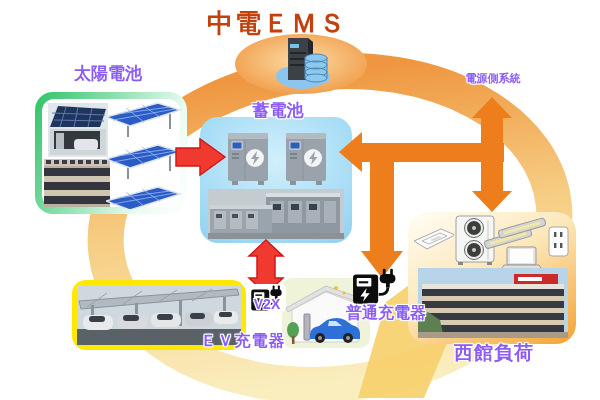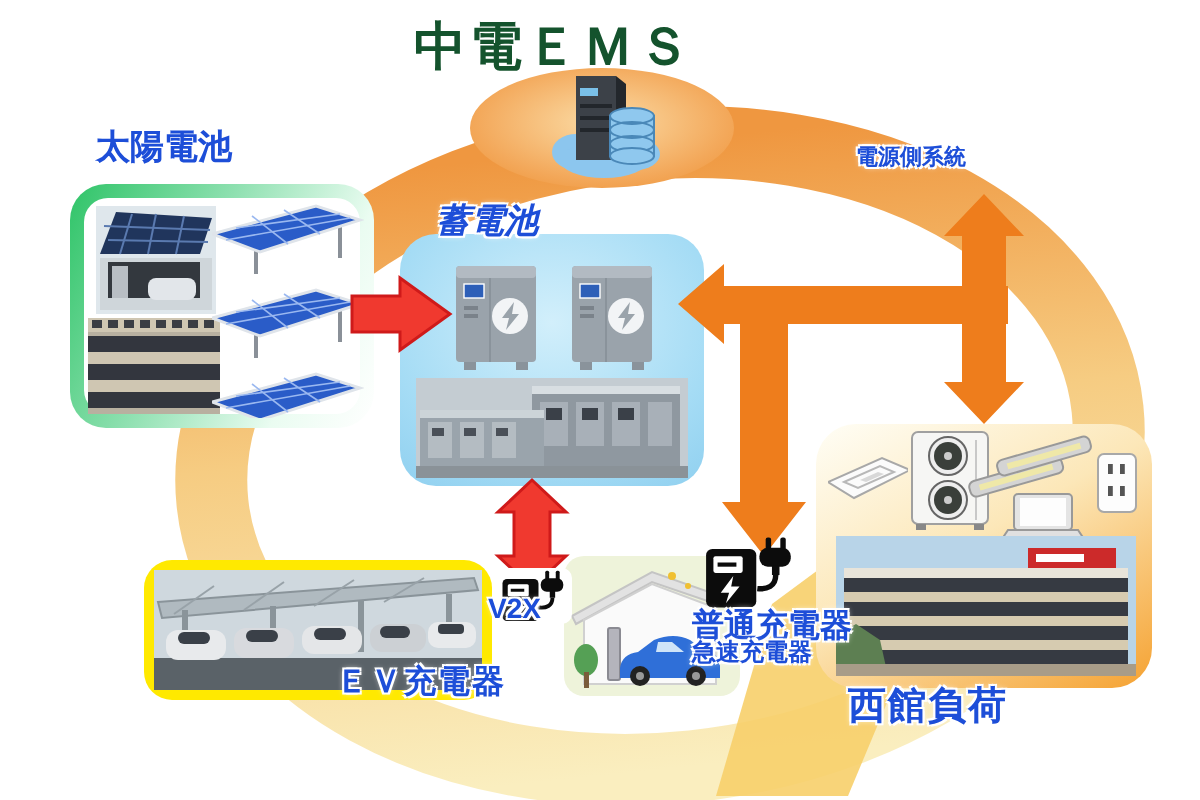--- a/index.html
+++ b/index.html
@@ -1,37 +1,37 @@
 <!DOCTYPE html>
 <html><head>
 <meta charset="utf-8">
 <style>
   html,body{margin:0;padding:0;}
   body{font-family:"Liberation Sans","DejaVu Sans",sans-serif;background:#fff;}
   #stage{position:relative;width:600px;height:400px;background:#fff;overflow:hidden;}
   .abs{position:absolute;}
-  .lbl{position:absolute;font-weight:bold;color:#1d4ed8;text-align:left;
+  .lbl{position:absolute;font-weight:bold;color:#8b5cf6;text-align:center;
        text-shadow:-1px -1px 0 #fff,1px -1px 0 #fff,-1px 1px 0 #fff,1px 1px 0 #fff,0 0 3px #fff;}
   #title{left:152px;top:6px;width:250px;text-align:center;font-size:26px;font-weight:bold;
-         letter-spacing:2px;color:#14532d;text-shadow:none;}
+         letter-spacing:2px;color:#c2410c;text-shadow:none;}
   .z1{z-index:1}.z2{z-index:2}.z3{z-index:3}.z4{z-index:4}
   
   #solar-block{left:35px;top:92px;width:152px;height:122px;border-radius:18px;
     background:linear-gradient(115deg,#2fc468 0%,#8ee0b0 40%,#eafcf1 75%,#ffffff 100%);}
   #solar-inner{position:absolute;left:7px;top:7px;right:7px;bottom:7px;background:#fff;border-radius:12px;}
   #battery-block{left:200px;top:117px;width:152px;height:126px;border-radius:18px;
     background:radial-gradient(120% 120% at 50% 35%,#d2effb 0%,#a5dcf5 45%,#74c0e8 100%);}
   #west-block{left:408px;top:212px;width:168px;height:132px;border-radius:20px;
     background:linear-gradient(150deg,#fffef6 0%,#fce7b8 45%,#f5a232 100%);}
   #ev-block{left:72px;top:280px;width:174px;height:70px;border-radius:14px;background:#ffe900;}
   #house-area{left:282px;top:278px;width:88px;height:70px;border-radius:10px;background:#eef3da;}
   #v2x-card{left:248px;top:284px;width:38px;height:28px;background:#fff;border-radius:5px;
             display:flex;align-items:center;justify-content:center;}
   #lbl-solar{left:48px;top:62px;width:120px;font-size:17px;}
-  #lbl-battery{left:218px;top:99px;width:120px;font-size:17px;font-style:italic;}
+  #lbl-battery{left:218px;top:99px;width:120px;font-size:17px;}
   #lbl-grid{left:428px;top:71px;width:130px;font-size:11px;}
   #lbl-ev{left:168px;top:331px;width:150px;font-size:16px;letter-spacing:1px;}
   #lbl-west{left:424px;top:340px;width:140px;font-size:19px;letter-spacing:1px;}
   #lbl-v2x{left:244px;top:296px;width:46px;font-size:14px;}
   #lbl-chg1{left:346px;top:303px;width:80px;font-size:16px;}
   #lbl-chg2{left:346px;top:318px;width:80px;font-size:12px;}
 </style>
 </head>
 <body>
 
@@ -357,15 +357,14 @@
     <path d="M34.3,18.5 C34.3,24 30,25.5 25.5,25" stroke="#0c0c0c" stroke-width="2.6" fill="none"></path>
   </svg>
 
   <div id="lbl-solar" class="lbl z4">太陽電池</div>
   <div id="lbl-battery" class="lbl z4">蓄電池</div>
   <div id="lbl-grid" class="lbl z4">電源側系統</div>
   <div id="lbl-ev" class="lbl z4">ＥＶ充電器</div>
   <div id="lbl-west" class="lbl z4">西館負荷</div>
   <div id="lbl-v2x" class="lbl z4">V2X</div>
   <div id="lbl-chg1" class="lbl z4">普通充電器</div>
-  <div id="lbl-chg2" class="lbl z4">急速充電器</div>
 
 </div>
 
 </body></html>

